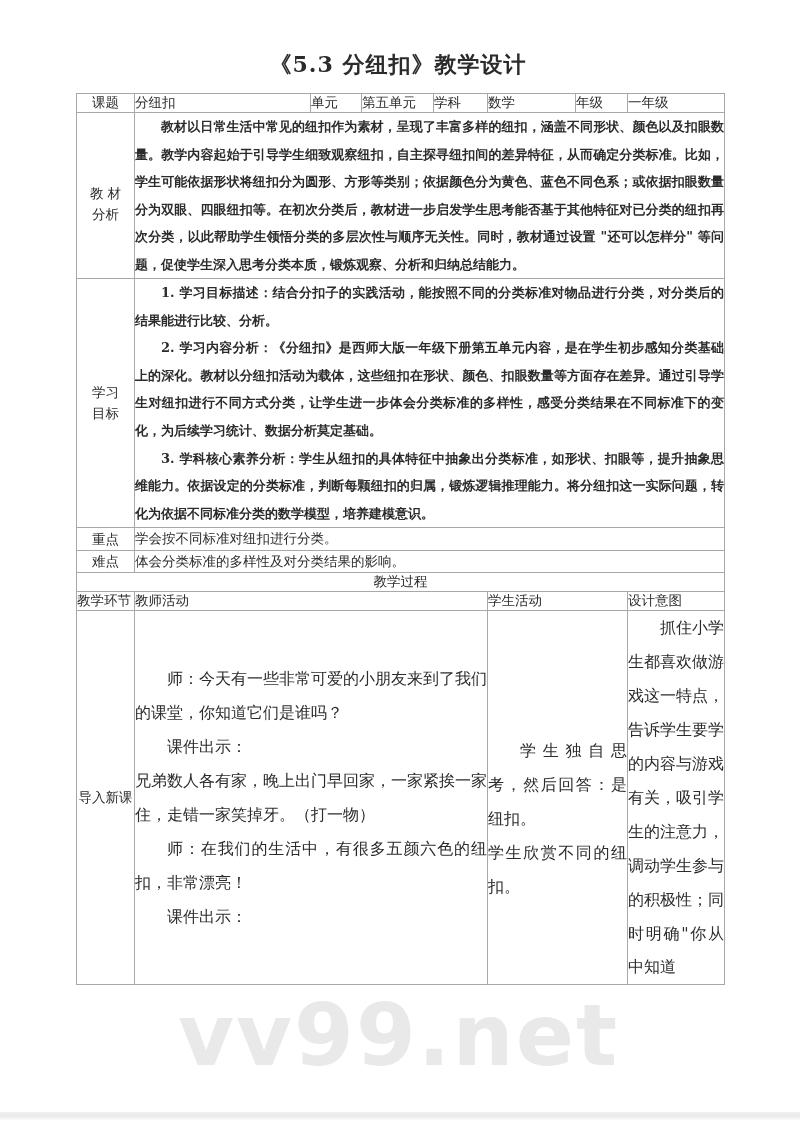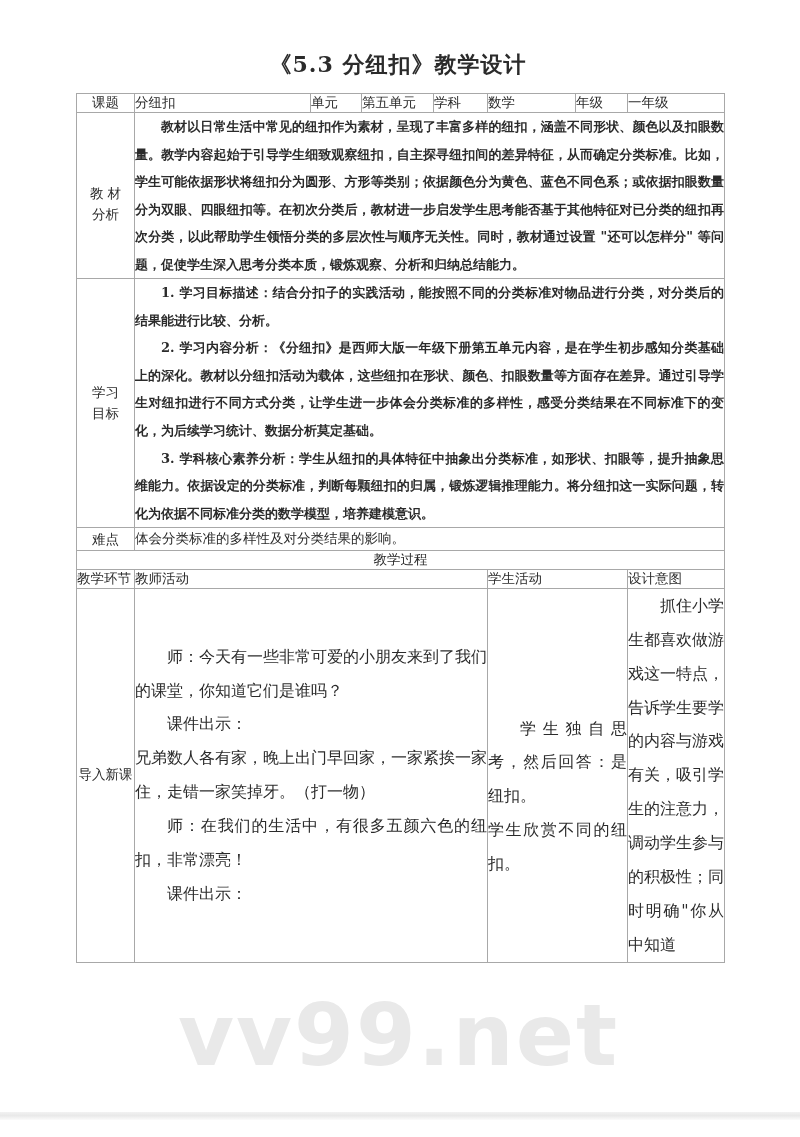--- a/index.html
+++ b/index.html
@@ -196,20 +196,24 @@
         <span>学习</span><br>
         <span>目标</span>
       </td>
       <td class="body-cell" colspan="7">
         <p>1. 学习目标描述：结合分扣子的实践活动，能按照不同的分类标准对物品进行分类，对分类后的结果能进行比较、分析。</p>
         <p>2. 学习内容分析：《分纽扣》是西师大版一年级下册第五单元内容，是在学生初步感知分类基础上的深化。教材以分纽扣活动为载体，这些纽扣在形状、颜色、扣眼数量等方面存在差异。通过引导学生对纽扣进行不同方式分类，让学生进一步体会分类标准的多样性，感受分类结果在不同标准下的变化，为后续学习统计、数据分析莫定基础。</p>
         <p>3. 学科核心素养分析：学生从纽扣的具体特征中抽象出分类标准，如形状、扣眼等，提升抽象思维能力。依据设定的分类标准，判断每颗纽扣的归属，锻炼逻辑推理能力。将分纽扣这一实际问题，转化为依据不同标准分类的数学模型，培养建模意识。</p>
       </td>
     </tr>
 
+    <tr>
+      <td class="lbl">重点</td>
+      <td class="one-line" colspan="7">学会按不同标准对纽扣进行分类。</td>
+    </tr>
 
     <tr>
       <td class="lbl">难点</td>
       <td class="one-line" colspan="7">体会分类标准的多样性及对分类结果的影响。</td>
     </tr>
 
     <tr>
       <td class="proc-head" colspan="8">教学过程</td>
     </tr>
 

